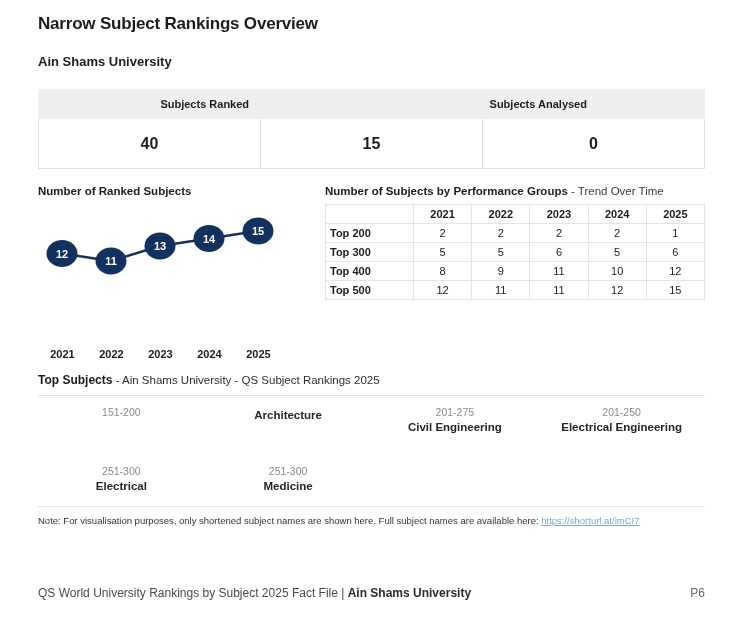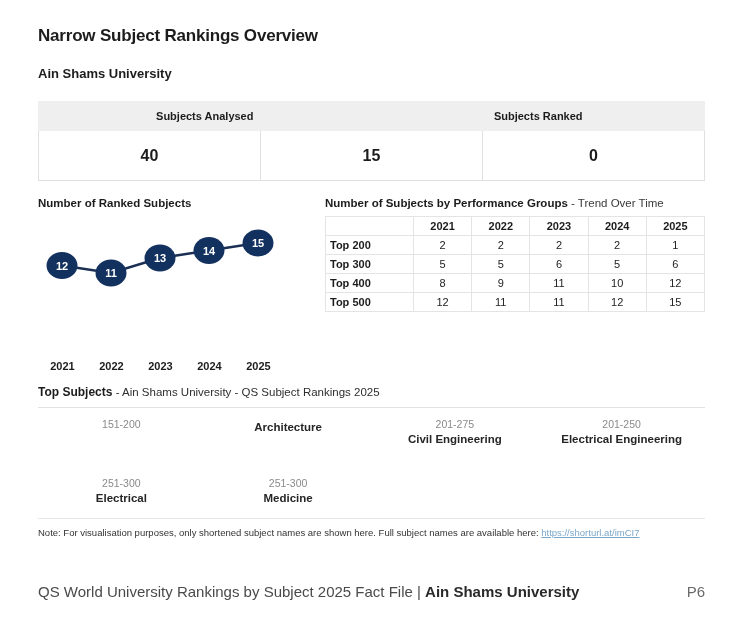--- a/index.html
+++ b/index.html
@@ -2,21 +2,21 @@
 <html><head>
 <meta charset="utf-8">
 <style>
   * { margin:0; padding:0; box-sizing:border-box; }
   html,body { background:#ffffff; }
   body { font-family:"Liberation Sans", sans-serif; color:#1c1c1c; }
   .page {
     position:relative; width:741px; height:622px; background:#ffffff;
     padding:0 36px 0 38px; overflow:hidden;
   }
-  .page-title { font-size:17px; font-weight:bold; padding-top:26px; letter-spacing:-0.2px; }
+  .page-title { font-size:17px; font-weight:bold; padding-top:14px; letter-spacing:-0.2px; }
   .uni-title  { font-size:13px; font-weight:bold; margin-top:20px; }
 
   
   .stats { margin-top:20px; width:100%; }
   .stats-row { display:flex; width:100%; }
   .stats-head-cell {
     flex:1; background:#efefef; font-size:11px; font-weight:bold;
     text-align:center; height:30px; line-height:30px;
   }
   .stats-val-cell {
@@ -59,37 +59,37 @@
   .subject-range { font-size:10.5px; color:#8a8a8a; }
   .subject-name  { font-size:11.5px; font-weight:bold; color:#262626; margin-top:3px; }
   .subjects-block hr.div2 { border:none; border-top:1px solid #e6e6e6; margin:14px 0 0; }
 
   .note { margin-top:8px; font-size:9.5px; color:#333; }
   .note a { color:#7ba7c9; text-decoration:underline; }
 
   .footer {
     position:absolute; left:38px; right:36px; bottom:22px;
     display:flex; justify-content:space-between; align-items:baseline;
-    font-size:15px; color:#4a4a4a;
+    font-size:12px; color:#4a4a4a;
   }
   .footer .bold { font-weight:bold; color:#2a2a2a; }
   .footer .pageno { color:#6a6a6a; }
 </style>
 </head>
 <body>
 
 <div class="page">
 
   <div class="page-title">Narrow Subject Rankings Overview</div>
   <div class="uni-title">Ain Shams University</div>
 
   <div class="stats">
     <div class="stats-row">
+      <div class="stats-head-cell">Subjects Ranked</div>
       <div class="stats-head-cell">Subjects Analysed</div>
-      <div class="stats-head-cell">Subjects Ranked</div>
     </div>
     <div class="stats-row">
       <div class="stats-val-cell">40</div>
       <div class="stats-val-cell">15</div>
       <div class="stats-val-cell">0</div>
     </div>
   </div>
 
   <div class="mid">
     <div class="chart-col">

